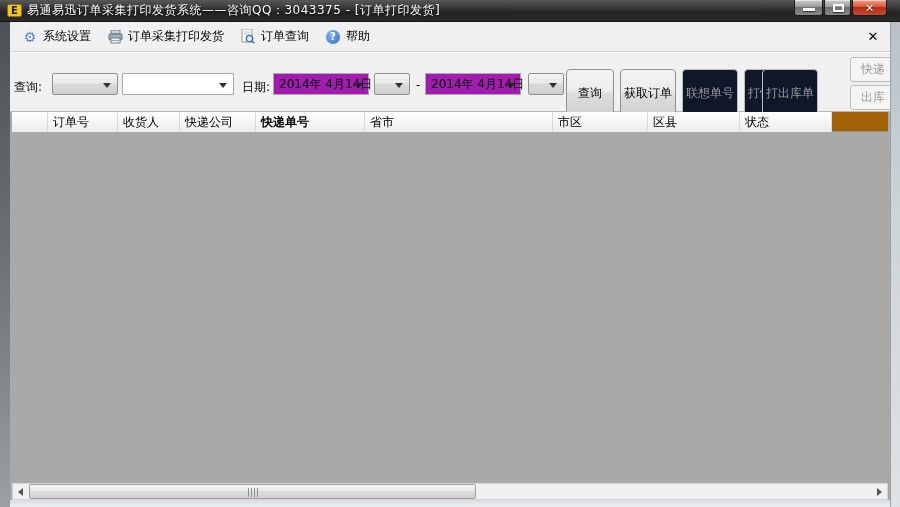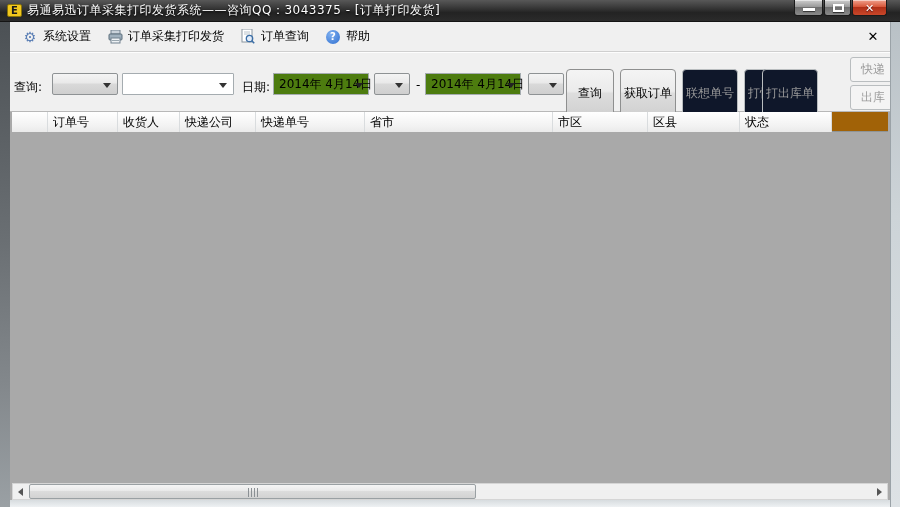--- a/index.html
+++ b/index.html
@@ -56,21 +56,21 @@
   
   .toolbar { position:absolute; left:0; top:30px; width:880px; height:60px; background:#f0f0f0;
     border-top:1px solid #fdfdfd; border-bottom:1px solid #b8b8b8; }
   .tb-label { position:absolute; top:26px; font-size:12px; color:#000; }
   .combo { position:absolute; top:20px; height:22px; border:1px solid #8e9294; border-radius:2px;
     background:linear-gradient(180deg,#f4f4f4,#e9e9e9 45%,#d9d9d9 50%,#cfcfcf 100%);
     cursor:pointer; }
   .combo.white { background:#ffffff; border:1px solid #a5acb0; border-radius:1px; }
   .combo .arrow { position:absolute; right:6px; top:9px; width:0; height:0;
     border-left:4px solid transparent; border-right:4px solid transparent; border-top:5px solid #333; }
-  .datefield { position:absolute; top:20px; height:22px; background:#4d7c0f; border:1px solid #a5acb0;
+  .datefield { position:absolute; top:20px; height:22px; background:#a21caf; border:1px solid #a5acb0;
     display:flex; align-items:center; padding:0 16px 0 5px; font-size:12px; white-space:nowrap; cursor:pointer; }
   .datefield .arrow { position:absolute; right:5px; top:9px; width:0; height:0;
     border-left:4px solid transparent; border-right:4px solid transparent; border-top:5px solid #222; }
   .dash { position:absolute; top:25px; font-size:12px; }
 
   .btn { position:absolute; top:16px; height:49px; border:1px solid #8e8f8f; border-radius:4px;
     background:linear-gradient(180deg,#f4f4f4 0%,#ebebeb 45%,#dddddd 50%,#cfcfcf 100%);
     font-size:12px; color:#000; text-align:center; cursor:pointer; font-family:inherit; }
   .btn.disabled { border-color:#b9bdbf; background:#0f172a; color:#9b9b9b; cursor:default;
     box-shadow:none; }
@@ -80,21 +80,21 @@
     line-height:23px; cursor:default; }
   .side-btn.top { top:0; } .side-btn.bottom { top:28px; }
 
   
   .table-header { position:absolute; left:2px; top:90px; width:876px; height:20px; display:flex;
     background:#a16207; border-bottom:1px solid #8f9496; }
   .th { height:20px; background:linear-gradient(180deg,#ffffff,#f2f2f2 70%,#eaeaea);
     border-right:1px solid #d9dcde; font-size:12px; color:#000; padding:2px 0 0 5px;
     white-space:nowrap; overflow:hidden; cursor:pointer; }
   .th:nth-child(1){width:36px;} .th:nth-child(2){width:70px;} .th:nth-child(3){width:62px;}
-  .th:nth-child(4){width:76px;} .th:nth-child(5){width:109px;} .th:nth-child(6){width:188px;}
+  .th:nth-child(4){width:76px;} .th:nth-child(5){width:109px;font-weight:bold;} .th:nth-child(6){width:188px;}
   .th:nth-child(7){width:95px;} .th:nth-child(8){width:92px;} .th:nth-child(9){width:92px;}
   .th:nth-child(10){width:56px; border-right:none;}
 
   .grid-area { position:absolute; left:2px; top:110px; width:876px; height:351px; background:#a9a9a9; }
 
   
   .hscroll { position:absolute; left:2px; top:461px; width:876px; height:17px; background:#f0f0f0;
     border:1px solid #d5d5d5; display:flex; align-items:center; }
   .hs-arrow { width:16px; height:15px; position:relative; cursor:pointer; flex:0 0 auto; }
   .hs-arrow .tri-l { position:absolute; left:5px; top:4px; width:0; height:0;

